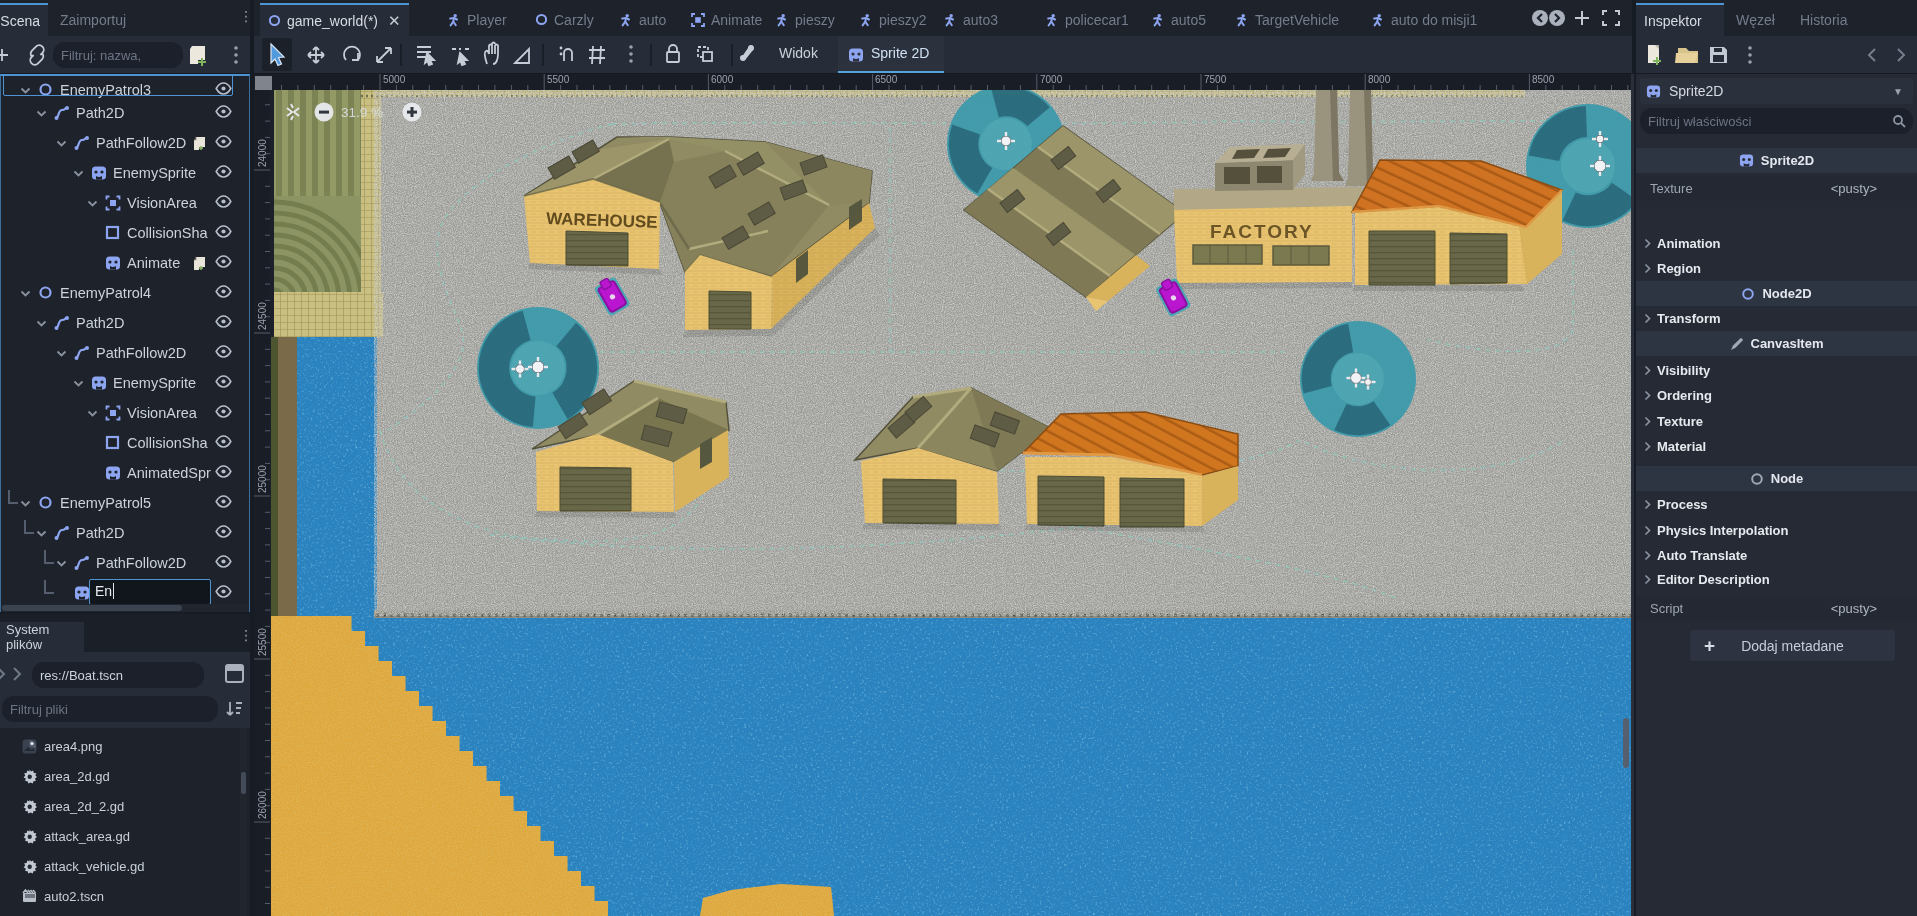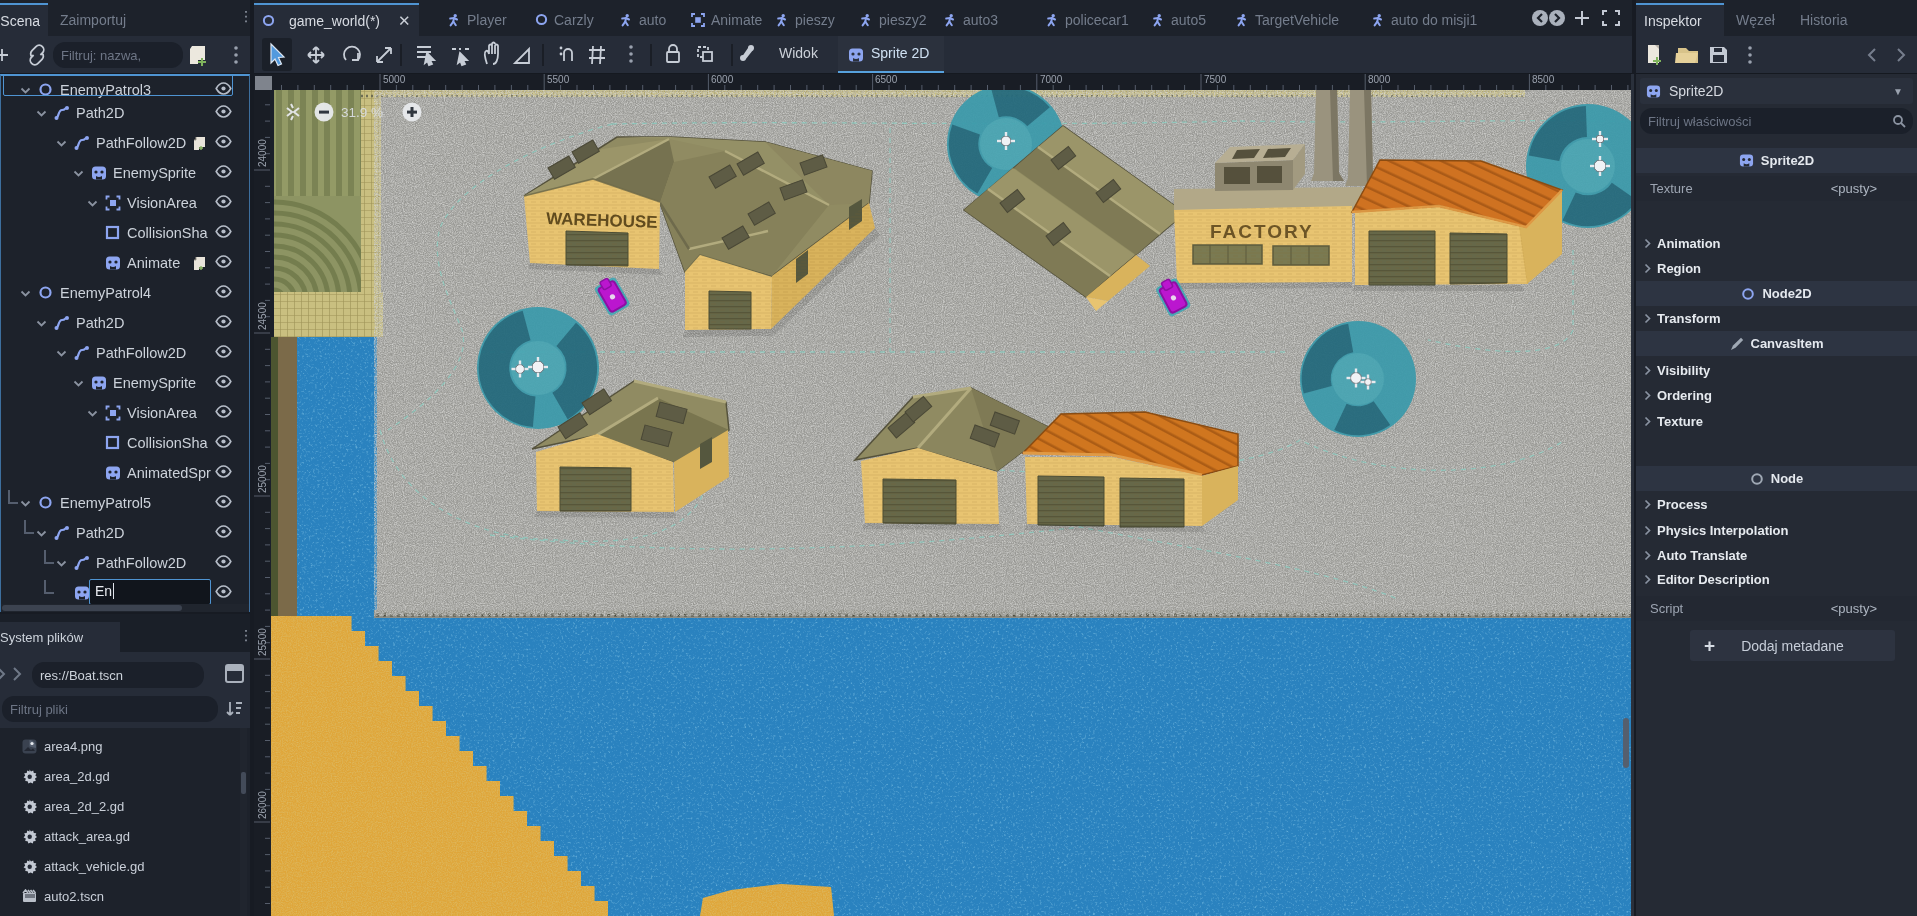--- a/index.html
+++ b/index.html
@@ -28,21 +28,21 @@
 <body>
 <div id="root">
 
 <div class="tabstrip" style="left:0;width:250px;">
   <div class="tab active" style="left:-12px;width:60px;justify-content:flex-end;">Scena</div>
   <div class="tab" style="left:52px;">Zaimportuj</div>
   <div class="dots abs" style="left:239px;top:8px;">⋮</div>
 </div>
 
 <div class="tabstrip" style="left:254px;width:1378px;" id="scenetabs">
-      <div class="tab active" style="left:0;gap:8px;">
+      <div class="tab active" style="left:6px;">
         <svg width="13" height="13" viewBox="0 0 13 13">
           <circle cx="6.5" cy="6.5" r="4.6" fill="none" stroke="#8da5f0" stroke-width="2"></circle>
         </svg>
         <span style="margin-left:6px;">game_world(*)</span>
         <span style="margin-left:10px;color:#c9ced6;font-size:15px;">✕</span>
       </div>
       <div class="tab" style="left:185px;">
         <svg width="14" height="14" viewBox="0 0 14 14">
           <g stroke="#8da5f0" stroke-width="2" fill="none" stroke-linecap="round">
             <circle cx="8.2" cy="2.7" r="1.7" fill="#8da5f0" stroke="none"></circle>
@@ -684,21 +684,21 @@
             <circle cx="8.5" cy="6.5" r="2.1" fill="#b6bdc8"></circle>
           </svg>
         </span>
       </div>
     </div>
 
 <div class="abs" style="left:1px;top:604px;width:248px;height:8px;background:#20252e;"></div>
 <div class="abs" style="left:2px;top:605px;width:180px;height:6px;background:#3c4350;border-radius:3px;"></div>
 
 <div class="abs" style="left:0;top:614px;width:250px;height:302px;background:#1a1f28;">
-  <div class="abs" style="left:0;top:8px;width:120px;height:30px;background:#262c38;display:flex;align-items:center;font-size:13px;color:#cdd3db;">System plików</div>
+  <div class="abs" style="left:0;top:8px;width:84px;height:30px;background:#262c38;display:flex;align-items:center;font-size:13px;color:#cdd3db;padding-left:6px;">System plików</div>
   <div class="dots abs" style="left:239px;top:13px;">⋮</div>
   <div class="abs" style="left:0;top:38px;width:250px;height:278px;background:#262c38;"></div>
   <svg class="abs" style="left:0;top:38px;" width="250" height="278" id="fs-icons">
 <g stroke="#6f7887" stroke-width="2" fill="none">
           <path d="M-2 16 L4 22 L-2 28"></path>
           <path d="M14 16 L20 22 L14 28"></path>
         </g>
 <rect x="226" y="13" width="17" height="17" rx="2" fill="none" stroke="#aab1bc" stroke-width="2"></rect>
 <rect x="226" y="13" width="17" height="6" fill="#aab1bc"></rect>
 <circle cx="200" cy="56" r="5" fill="none" stroke="#8b93a1" stroke-width="1.8"></circle>
@@ -1335,20 +1335,23 @@
         </span>CanvasItem</div>
       <div class="irow icat" style="top:284px;"><svg width="7" height="11" viewBox="0 0 7 11" style="margin:0 6px 0 8px;">
           <path d="M1.5 1.5 L5.5 5.5 L1.5 9.5" fill="none" stroke="#8a93a2" stroke-width="1.7"></path>
         </svg>Visibility</div>
       <div class="irow icat" style="top:309px;"><svg width="7" height="11" viewBox="0 0 7 11" style="margin:0 6px 0 8px;">
           <path d="M1.5 1.5 L5.5 5.5 L1.5 9.5" fill="none" stroke="#8a93a2" stroke-width="1.7"></path>
         </svg>Ordering</div>
       <div class="irow icat" style="top:335px;"><svg width="7" height="11" viewBox="0 0 7 11" style="margin:0 6px 0 8px;">
           <path d="M1.5 1.5 L5.5 5.5 L1.5 9.5" fill="none" stroke="#8a93a2" stroke-width="1.7"></path>
         </svg>Texture</div>
+      <div class="irow icat" style="top:360px;"><svg width="7" height="11" viewBox="0 0 7 11" style="margin:0 6px 0 8px;">
+          <path d="M1.5 1.5 L5.5 5.5 L1.5 9.5" fill="none" stroke="#8a93a2" stroke-width="1.7"></path>
+        </svg>Material</div>
       <div class="irow isec" style="top:392px;"><span style="margin-right:7px;display:flex;">
           <svg width="14" height="14" viewBox="0 0 14 14">
             <circle cx="7" cy="7" r="4.8" fill="none" stroke="#9fa8b4" stroke-width="2"></circle>
           </svg>
         </span>Node</div>
       <div class="irow icat" style="top:418px;"><svg width="7" height="11" viewBox="0 0 7 11" style="margin:0 6px 0 8px;">
           <path d="M1.5 1.5 L5.5 5.5 L1.5 9.5" fill="none" stroke="#8a93a2" stroke-width="1.7"></path>
         </svg>Process</div>
       <div class="irow icat" style="top:444px;"><svg width="7" height="11" viewBox="0 0 7 11" style="margin:0 6px 0 8px;">
           <path d="M1.5 1.5 L5.5 5.5 L1.5 9.5" fill="none" stroke="#8a93a2" stroke-width="1.7"></path>

